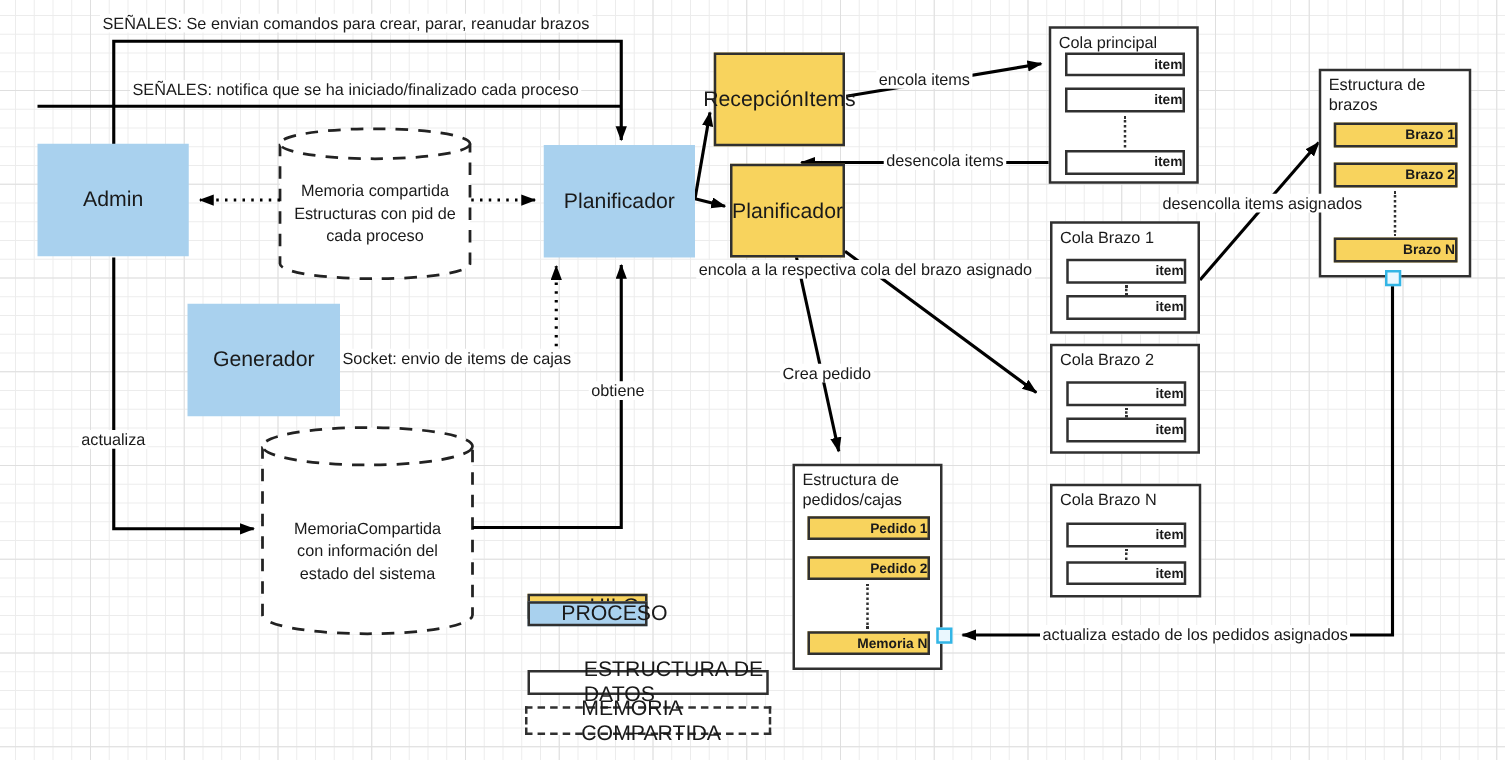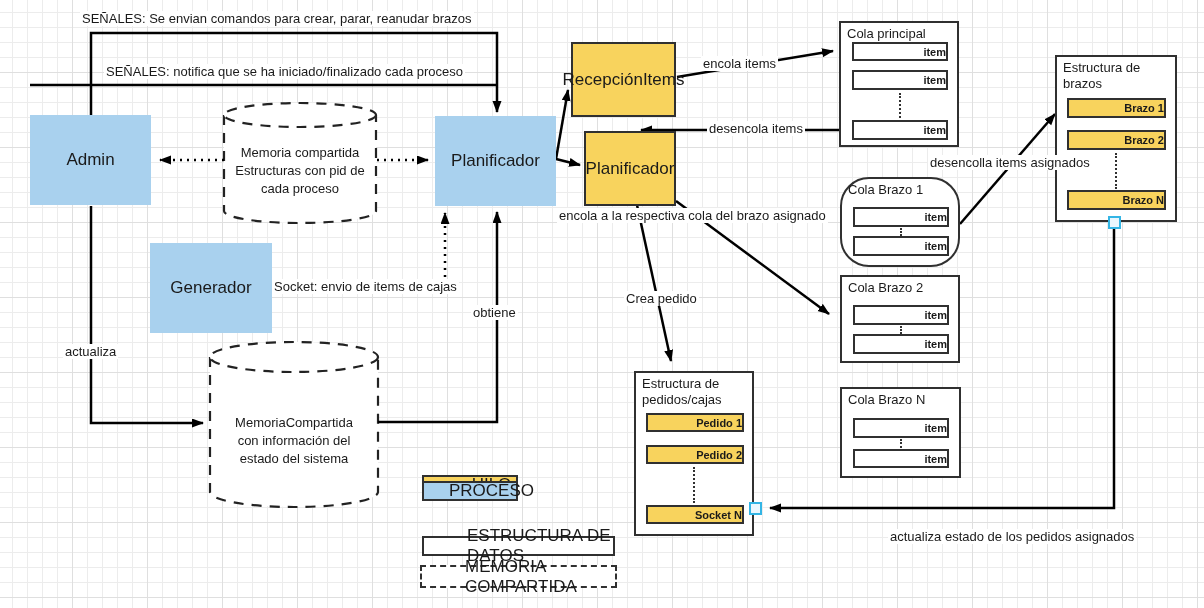--- a/index.html
+++ b/index.html
@@ -119,21 +119,21 @@
       </div>
     <div class="row" style="left:11px;top:47px;width:96px;height:20px;">
         <span>item</span>
       </div>
     <div class="vdots" style="left:58px;top:70px;height:25px;"></div>
     <div class="row" style="left:11px;top:97px;width:96px;height:20px;">
         <span>item</span>
       </div>
   </div>
 
-  <div class="container-box" style="left:840px;top:177px;width:120px;height:90px;border-radius:29px;">
+  <div class="container-box" style="left:840px;top:177px;width:120px;height:90px;">
     <div class="container-title">Cola Brazo 1</div>
     <div class="row" style="left:11px;top:28px;width:96px;height:20px;">
         <span>item</span>
       </div>
     <div class="vdots" style="left:58px;top:49px;height:8px;"></div>
     <div class="row" style="left:11px;top:57px;width:96px;height:20px;">
         <span>item</span>
       </div>
   </div>
 
@@ -182,21 +182,21 @@
       <div>pedidos/cajas</div>
     </div>
     <div class="row yellow" style="left:10px;top:40px;width:98px;height:19px;">
         <span>Pedido 1</span>
       </div>
     <div class="row yellow" style="left:10px;top:72px;width:98px;height:19px;">
         <span>Pedido 2</span>
       </div>
     <div class="vdots" style="left:57px;top:94px;height:36px;"></div>
     <div class="row yellow" style="left:10px;top:132px;width:98px;height:19px;">
-        <span>Socket N</span>
+        <span>Memoria N</span>
       </div>
   </div>
 
   <div class="legend-item" style="left:422px;top:475px;width:96px;height:20px;background:var(--yellow);">
       <span>HILO</span>
     </div>
   <div class="legend-item" style="left:422px;top:481px;width:96px;height:20px;background:var(--blue);">
       <span>PROCESO</span>
     </div>
   <div class="legend-item" style="left:422px;top:536px;width:193px;height:20px;">
@@ -209,18 +209,18 @@
   <div class="lbl" style="left:80px;top:11px;">SEÑALES: Se envian comandos para crear, parar, reanudar brazos</div>
   <div class="lbl" style="left:104px;top:64px;">SEÑALES: notifica que se ha iniciado/finalizado cada proceso</div>
   <div class="lbl" style="left:701px;top:56px;">encola items</div>
   <div class="lbl" style="left:707px;top:121px;">desencola items</div>
   <div class="lbl" style="left:557px;top:208px;">encola a la respectiva cola del brazo asignado</div>
   <div class="lbl" style="left:928px;top:155px;">desencolla items asignados</div>
   <div class="lbl" style="left:624px;top:291px;">Crea pedido</div>
   <div class="lbl" style="left:272px;top:279px;">Socket: envio de items de cajas</div>
   <div class="lbl" style="left:471px;top:305px;">obtiene</div>
   <div class="lbl" style="left:63px;top:344px;">actualiza</div>
-  <div class="lbl" style="left:888px;top:500px;margin-top:29px;">actualiza estado de los pedidos asignados</div>
+  <div class="lbl" style="left:832px;top:500px;">actualiza estado de los pedidos asignados</div>
 
   <div class="handle" style="left:1108px;top:216px;"></div>
   <div class="handle" style="left:749px;top:502px;"></div>
 
 </div>
 
 </body></html>

